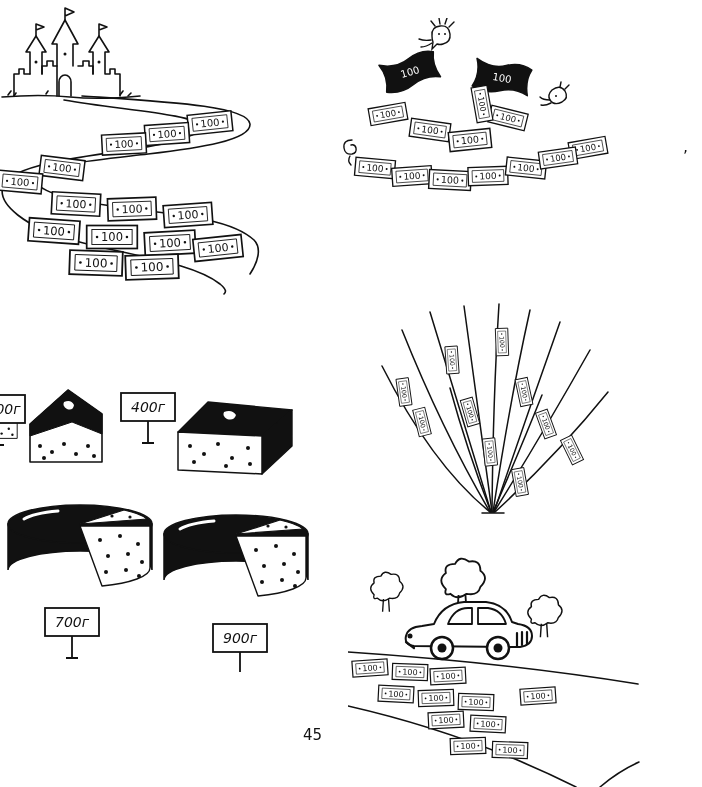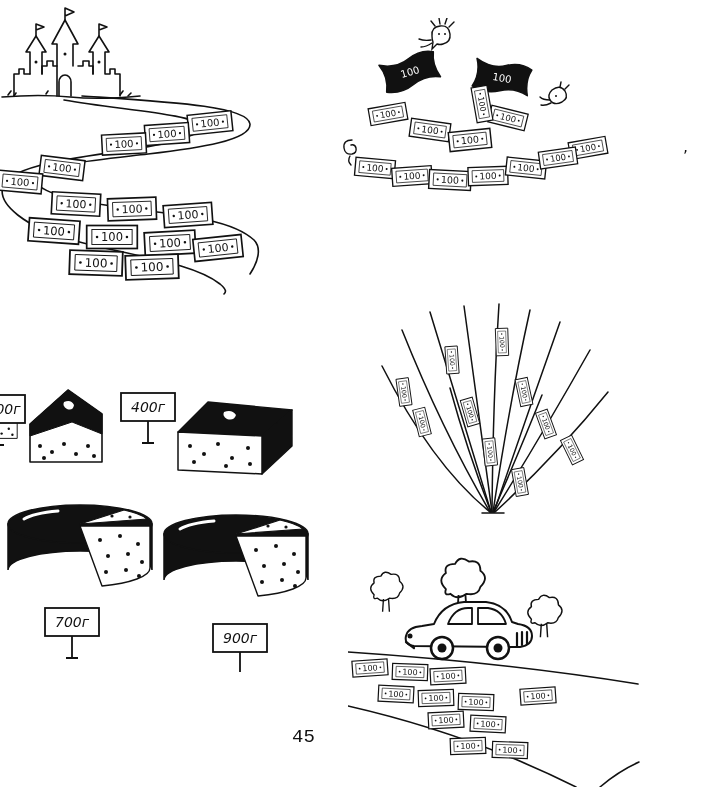--- a/index.html
+++ b/index.html
@@ -13,22 +13,22 @@
   .bill-num{
     font-family:"DejaVu Sans", sans-serif;
     font-size:10px;text-anchor:middle;fill:#111;
   }
   .bill-num-light{fill:#fff}
   .price-num{
     font-family:"DejaVu Sans", sans-serif;
     font-size:14px;font-style:italic;text-anchor:middle;fill:#111;
   }
   .page-number{
-    position:absolute;left:292px;top:726px;
-    font-size:19px;color:#111;font-family:Liberation Mono, monospace;
+    position:absolute;left:303px;top:726px;
+    font-size:15px;color:#111;
   }
   .stray-mark{
     position:absolute;left:683px;top:148px;
     font-size:15px;color:#111;
   }
 </style>
 </head>
 <body>
 
 <svg width="0" height="0" style="position:absolute" aria-hidden="true">

